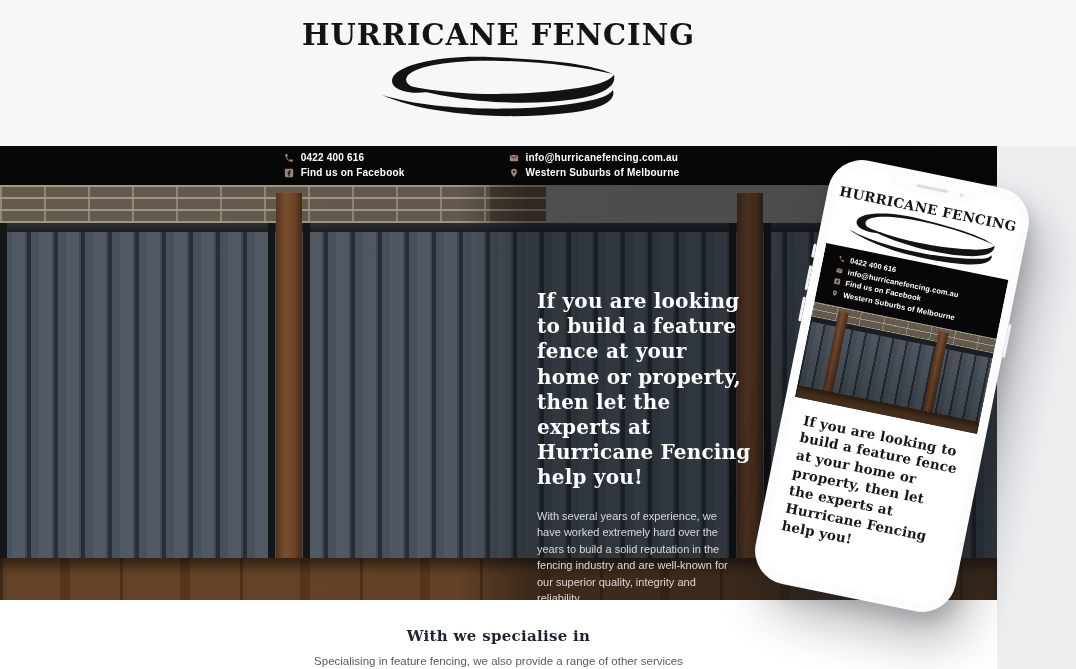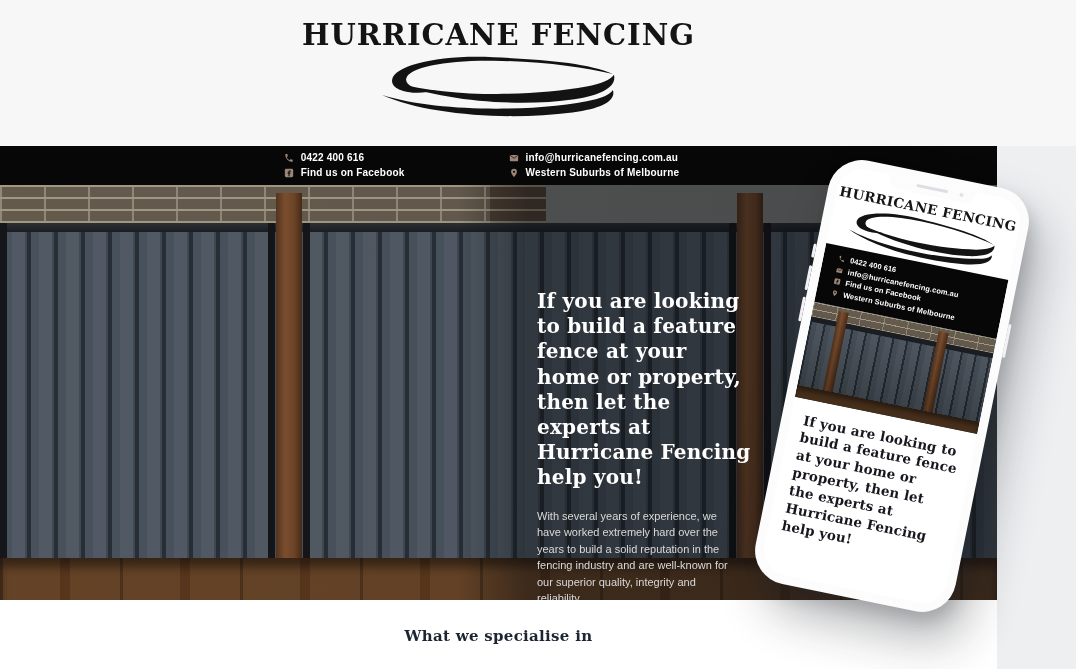--- a/index.html
+++ b/index.html
@@ -211,21 +211,22 @@
     <div class="h-overlay"></div>
     <div class="hero-copy">
       <h1>If you are looking to build a feature fence at your home or property, then let the experts at Hurricane Fencing help you!</h1>
       <p>With several years of experience, we have worked extremely hard over the years to build a solid reputation in the fencing industry and are well-known for our superior quality, integrity and reliability.</p>
     </div>
   </section>
 
   <div id="right-strip"></div>
 
   <section id="specialise">
-    <h2>What we specialise in</h2>
+    <h2>With we specialise in</h2>
+    <p class="spec-line first">Specialising in feature fencing, we also provide a range of other services</p>
 
   </section>
 
   <div id="phone">
     <div class="p-btn mute"></div>
     <div class="p-btn vol1"></div>
     <div class="p-btn vol2"></div>
     <div class="p-btn power"></div>
     <div class="p-screen">
       <div class="m-notch">

